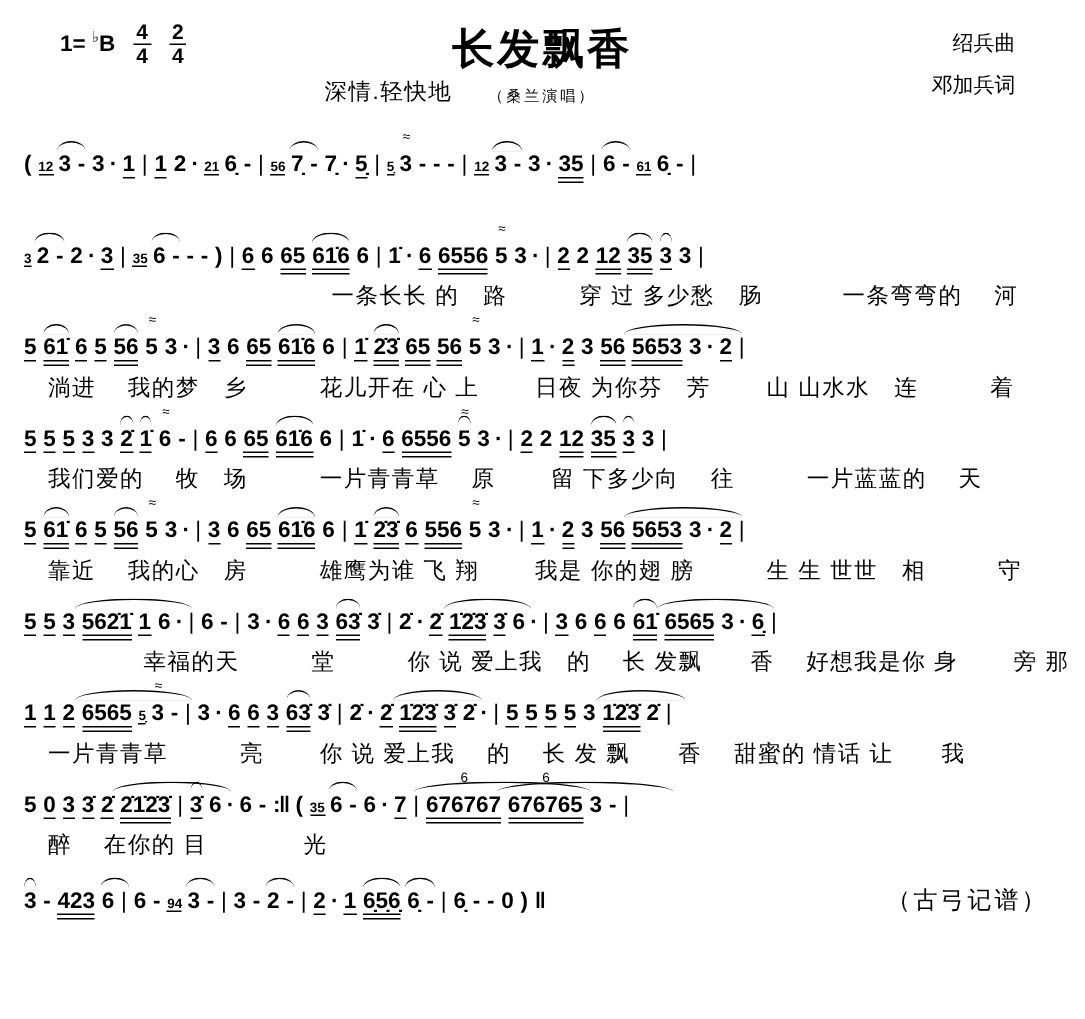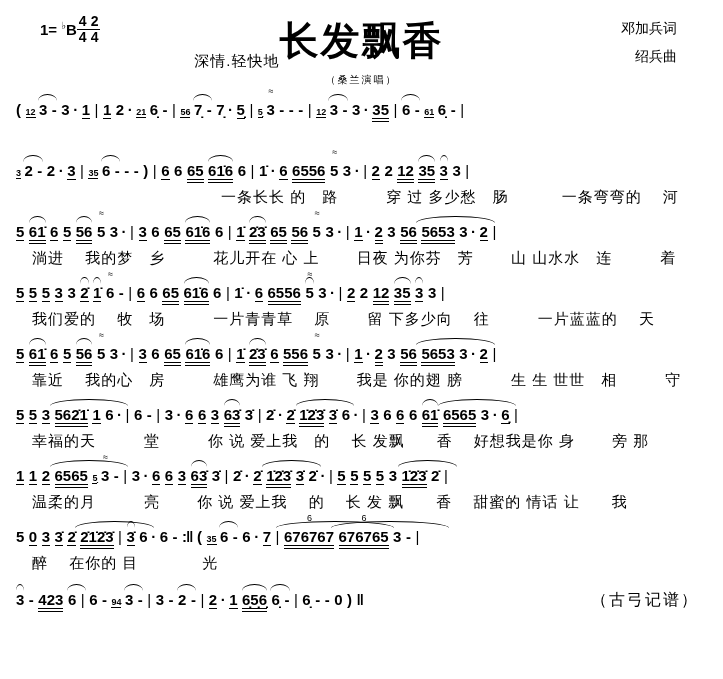--- a/index.html
+++ b/index.html
@@ -4,28 +4,28 @@
 <style>
   html,body{margin:0;padding:0;background:#fff;color:#000;}
   body{width:723px;height:679px;overflow:hidden;
        font-family:"Liberation Sans","DejaVu Sans",sans-serif;}
   .sheet{width:723px;height:679px;box-sizing:border-box;}
 
   
   .header{display:grid;grid-template-columns:1fr auto 1fr;align-items:start;
           padding:14px 0 4px 0;height:82px;box-sizing:border-box;}
   .header-left{padding-left:40px;}
-  .key-row{display:flex;align-items:center;gap:0;font-size:15px;font-weight:bold;}
+  .key-row{display:flex;align-items:center;gap:12px;font-size:15px;font-weight:bold;}
   .key-sig sup{font-size:10px;}
   .ts{display:inline-flex;flex-direction:column;align-items:center;line-height:1.05;
       font-size:14px;font-weight:bold;}
   .ts .num{border-bottom:1.4px solid #000;padding:0 2px;}
   .expression{margin-top:8px;font-size:15px;letter-spacing:1px;text-align:right;}
   .header-center{text-align:center;}
-  .header-center h1{margin:0;font-size:39px;letter-spacing:2px;font-weight:bold;}
+  .header-center h1{margin:0;font-size:28px;letter-spacing:2px;font-weight:bold;}
   .subtitle{margin-top:5px;font-size:10px;letter-spacing:2px;}
   .header-right{text-align:right;padding-right:46px;font-size:14px;line-height:2.0;}
 
   
   .music{padding:6px 10px 0 16px;}
   .music-line{height:61px;box-sizing:border-box;}
   .notes-row{display:flex;align-items:baseline;gap:4.5px;font-weight:bold;
              font-size:15px;padding-top:14px;height:22px;white-space:nowrap;}
   .tok{position:relative;display:inline-block;line-height:1;}
   .tok.u1{border-bottom:1.5px solid #000;padding-bottom:1px;}
@@ -59,22 +59,22 @@
           <span class="den">4</span>
         </span>
       </div>
       <div class="expression">深情.轻快地</div>
     </div>
     <div class="header-center">
       <h1>长发飘香</h1>
       <div class="subtitle">（桑兰演唱）</div>
     </div>
     <div class="header-right">
+      <div>绍兵曲</div>
       <div>邓加兵词</div>
-      <div>绍兵曲</div>
     </div>
   </div>
 
   <div class="music">
       <div class="music-line">
         <div class="notes-row">
           <span class="tok p">(</span>
           <span class="tok g">12</span>
           <span class="tok n">3<span class="arc w"></span></span>
           <span class="tok d">-</span>
@@ -302,21 +302,21 @@
           <span class="tok n">6</span>
           <span class="tok n u1">6</span>
           <span class="tok n">6</span>
           <span class="tok n u2">61̇<span class="arc"></span></span>
           <span class="tok n u2">6565<span class="arc w"></span></span>
           <span class="tok n">3</span>
           <span class="tok o">·</span>
           <span class="tok n u1">6̣</span>
           <span class="tok b">|</span>
         </div>
-        <div class="lyrics-row" style="padding-left: 16px;">幸福的天　　　堂　　　你 说 爱上我　的　 长 发飘　　香　 好想我是你 身　　 旁 那</div>
+        <div class="lyrics-row" style="padding-left: 16px; text-align: right;">幸福的天　　　堂　　　你 说 爱上我　的　 长 发飘　　香　 好想我是你 身　　 旁 那</div>
       </div>
       <div class="music-line">
         <div class="notes-row">
           <span class="tok n u1">1</span>
           <span class="tok n u1">1</span>
           <span class="tok n u1">2</span>
           <span class="tok n u2">6565<span class="arc w"></span></span>
           <span class="tok g">5̣</span>
           <span class="tok n">3<span class="mark">≈</span></span>
           <span class="tok d">-</span>
@@ -339,21 +339,21 @@
           <span class="tok b">|</span>
           <span class="tok n u1">5</span>
           <span class="tok n u1">5</span>
           <span class="tok n u1">5</span>
           <span class="tok n u1">5</span>
           <span class="tok n">3</span>
           <span class="tok n u2">1̇2̇3̇<span class="arc w"></span></span>
           <span class="tok n">2̇</span>
           <span class="tok b">|</span>
         </div>
-        <div class="lyrics-row" style="padding-left: 16px;">温柔的月　　　亮　　 你 说 爱上我　 的　 长 发 飘　　香　 甜蜜的 情话 让　　我</div>
+        <div class="lyrics-row" style="padding-left: 16px;">一片青青草　　　亮　　 你 说 爱上我　 的　 长 发 飘　　香　 甜蜜的 情话 让　　我</div>
       </div>
       <div class="music-line">
         <div class="notes-row">
           <span class="tok n">5</span>
           <span class="tok n u1">0</span>
           <span class="tok n u1">3</span>
           <span class="tok n u1">3̇</span>
           <span class="tok n u1">2̇</span>
           <span class="tok n u2">2̇1̇2̇3̇<span class="arc w"></span></span>
           <span class="tok b">|</span>

